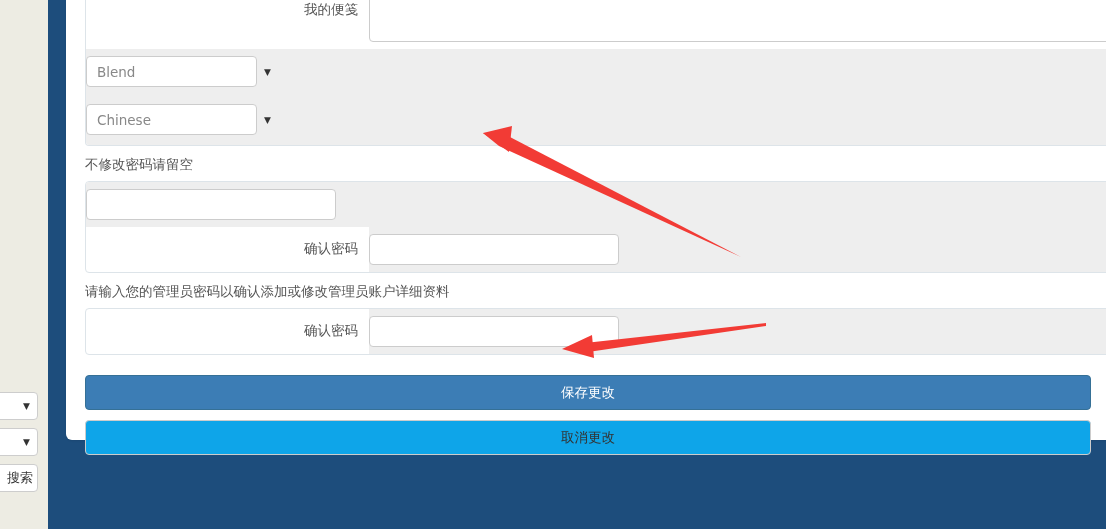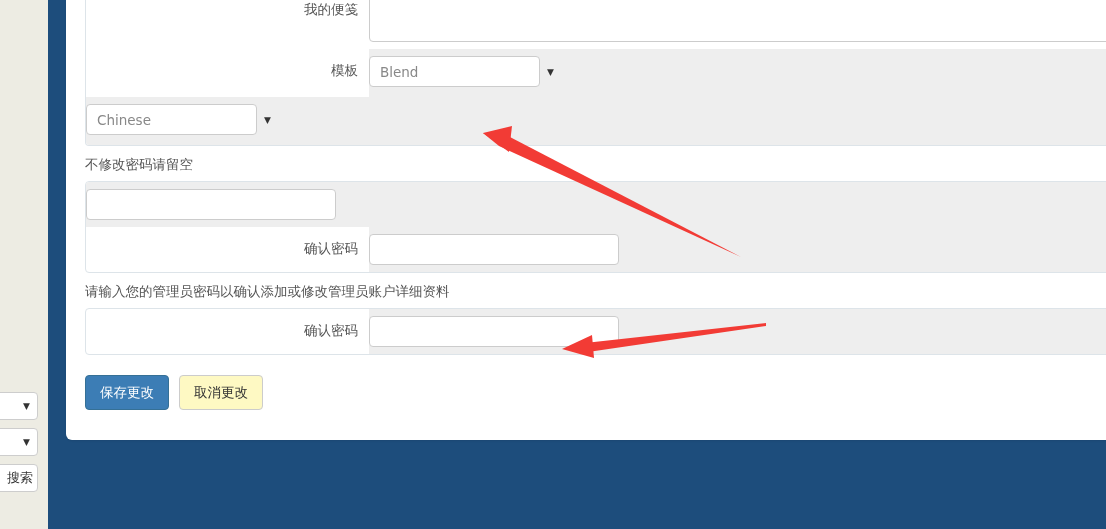--- a/index.html
+++ b/index.html
@@ -200,37 +200,38 @@
     padding: 9px 0 8px 0;
     line-height: 18px;
   }
 
   .actions-row {
     padding: 20px 0 0 0;
     display: flex;
     justify-content: flex-start;
     gap: 10px;
     width: 1006px;
+    flex-direction: column;
   }
   .btn {
     box-sizing: border-box;
     font-family: "DejaVu Sans", "Liberation Sans", sans-serif;
     font-size: 13.5px;
     padding: 8px 14px;
     border-radius: 4px;
     cursor: pointer;
     line-height: 17px;
   }
   .btn-primary {
     background: #3c7db5;
     border: 1px solid #357096;
     color: #ffffff;
   }
   .btn-default {
-    background: #fef9c3;
+    background: #0ea5e9;
     border: 1px solid #cccccc;
     color: #333333;
   }
 
   
   .arrow-layer {
     position: absolute;
     inset: 0;
     pointer-events: none;
   }
@@ -259,21 +260,20 @@
       <div class="fieldset top-open">
 
         <div class="form-row">
           <div class="label-cell">我的便笺</div>
           <div class="field-cell">
             <div class="textarea-box"></div>
           </div>
         </div>
 
         <div class="form-row shaded">
-          <div class="label-cell">模板</div>
           <div class="field-cell">
             <div class="sel-wrap">
               <div class="sel-box">Blend</div>
               <span class="caret">▼</span>
             </div>
           </div>
         </div>
 
         <div class="form-row shaded">
           <div class="field-cell">

